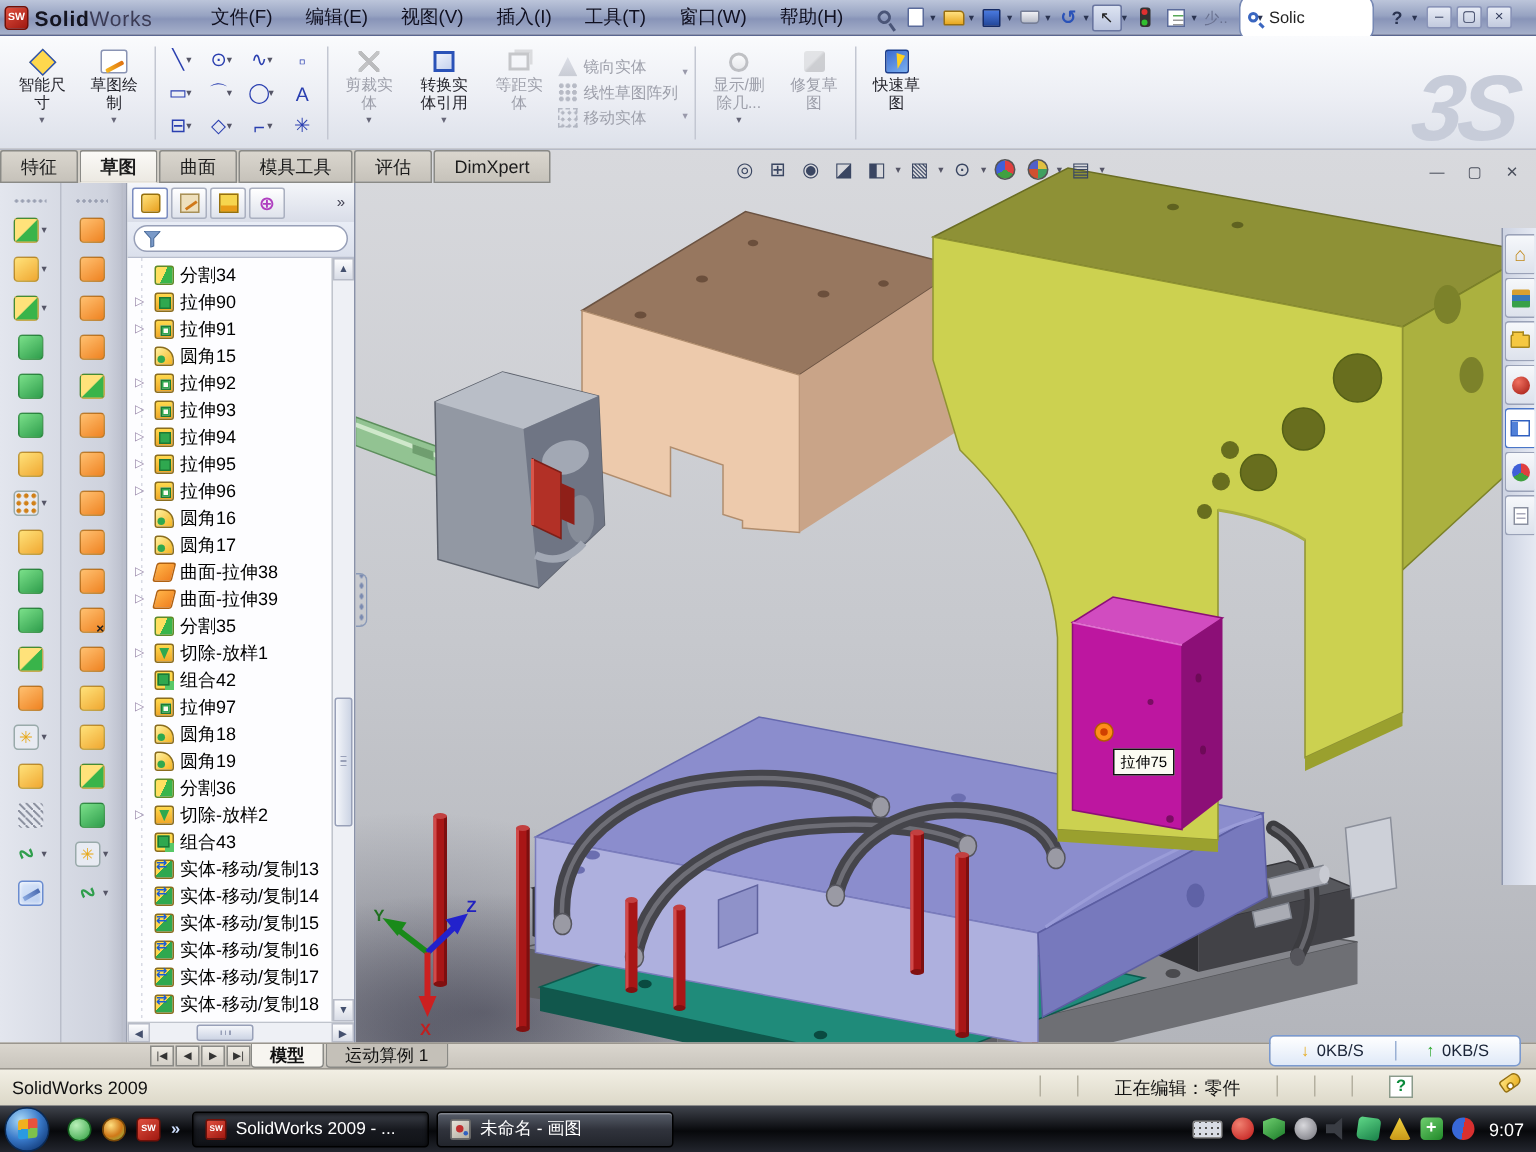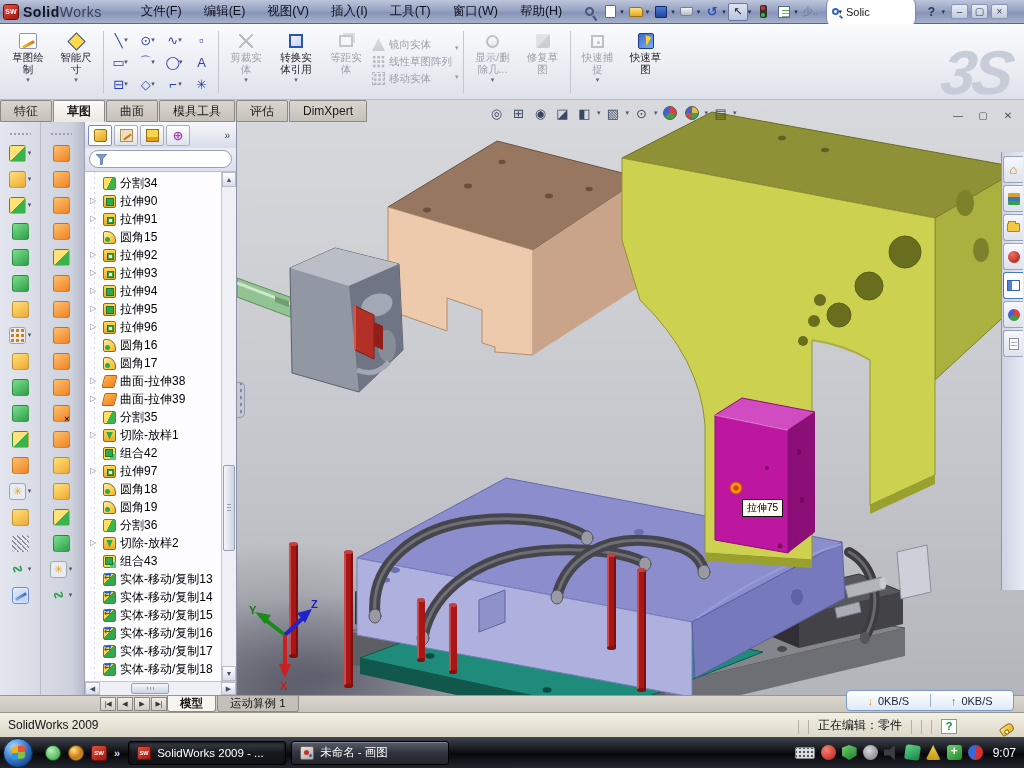--- a/index.html
+++ b/index.html
@@ -180,21 +180,21 @@
 
 .modeltabs{position:absolute;left:0;top:695px;width:1024px;height:17px;background:linear-gradient(#dad6ce,#c9c5bd);border-top:1px solid #9a968e;display:flex;align-items:flex-start;z-index:3}
 .mt-nav{display:flex;margin-left:100px;gap:1px;padding-top:1px}
 .mt-nav span{width:16px;height:14px;background:linear-gradient(#efece5,#d2cec6);border:1px solid #8a8a86;font-size:7px;color:#333;display:flex;align-items:center;justify-content:center}
 .mtab{padding:0 12px;height:16px;display:flex;align-items:center;font-size:11.5px;color:#111;background:#c4c0b8;border:1px solid #8a8a86;border-top:none;margin-right:1px;border-radius:0 0 3px 3px}
 .mtab.active{background:#f7f5f0;font-weight:bold}
 
 
 .statusbar{position:absolute;left:0;top:712px;width:1024px;height:25px;background:linear-gradient(#f2efe4,#dcd8c8);border-top:1px solid #9a968e;display:flex;align-items:center;font-size:12px;color:#111;z-index:3}
 .sb-left{margin-left:8px}
-.sb-right{position:absolute;right:10px;display:flex;align-items:flex-end;gap:9px}
+.sb-right{position:absolute;right:10px;display:flex;align-items:flex-start;gap:24px}
 .sb-sep{width:1px;height:14px;background:#b4b0a0}
 .sb-q{width:16px;height:15px;background:#fff;border:1px solid #8a9a8a;color:#0a8a3a;font-weight:bold;font-size:11px;display:flex;align-items:center;justify-content:center}
 .sb-tag{width:14px;height:9px;background:linear-gradient(145deg,#ffe27a,#e8b020);border:1px solid #96700e;border-radius:2px 4px 4px 2px;transform:rotate(-35deg);position:relative;margin-left:34px}
 .sb-tag::after{content:"";position:absolute;left:2px;top:3px;width:3px;height:3px;border-radius:50%;background:#fff;border:1px solid #96700e}
 
 
 .netwidget{position:absolute;left:846px;top:690px;width:168px;height:21px;background:linear-gradient(#ffffff,#dfe9f8);border:1px solid #7a9ad0;border-radius:4px;display:flex;align-items:center;z-index:20;font-size:11px;color:#1a2438}
 .nw-cell{flex:1;display:flex;align-items:center;justify-content:center;gap:5px}
 .nw-div{width:1px;height:13px;background:#9ab0d4}
 .nw-down{color:#e6a817;font-weight:bold}
@@ -306,32 +306,32 @@
         <span>–</span>
         <span>▢</span>
         <span>×</span>
       </span>
     </div>
   </div>
 
   <div class="ribbon">
     <div class="bigbtn">
       <div class="bicon">
+          <span class="bi-dim"></span>
+        </div>
+      <div class="lbl">智能尺
+寸</div>
+        <div class="dd2">▾</div>
+    </div>
+    <div class="bigbtn">
+      <div class="bicon">
           <span class="bi-sketch"></span>
         </div>
       <div class="lbl">草图绘
 制</div>
-        <div class="dd2">▾</div>
-    </div>
-    <div class="bigbtn">
-      <div class="bicon">
-          <span class="bi-dim"></span>
-        </div>
-      <div class="lbl">智能尺
-寸</div>
         <div class="dd2">▾</div>
     </div>
     <div class="rb-sep"></div>
     <div class="sketchgrid">
 
         <div class="sg-cell">
           <span class="g">╲</span>
           <span class="dd">▾</span>
         </div>
 
@@ -440,28 +440,20 @@
         <div class="dd2">▾</div>
     </div>
     <div class="bigbtn disabled">
       <div class="bicon">
           <span class="bi-repair"></span>
         </div>
       <div class="lbl">修复草
 图</div>
     </div>
     <div class="rb-sep"></div>
-    <div class="bigbtn disabled">
-      <div class="bicon">
-          <span class="bi-qsnap"></span>
-        </div>
-      <div class="lbl">快速捕
-捉</div>
-        <div class="dd2">▾</div>
-    </div>
     <div class="bigbtn">
       <div class="bicon">
           <span class="bi-rapid"></span>
         </div>
       <div class="lbl">快速草
 图</div>
     </div>
     <div class="watermark">3S</div>
   </div>
 

